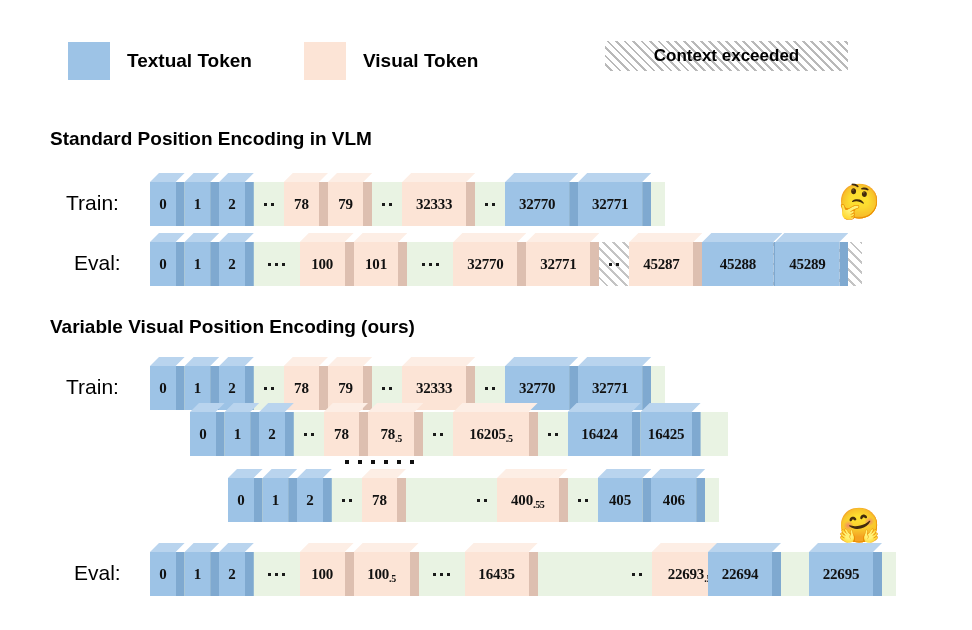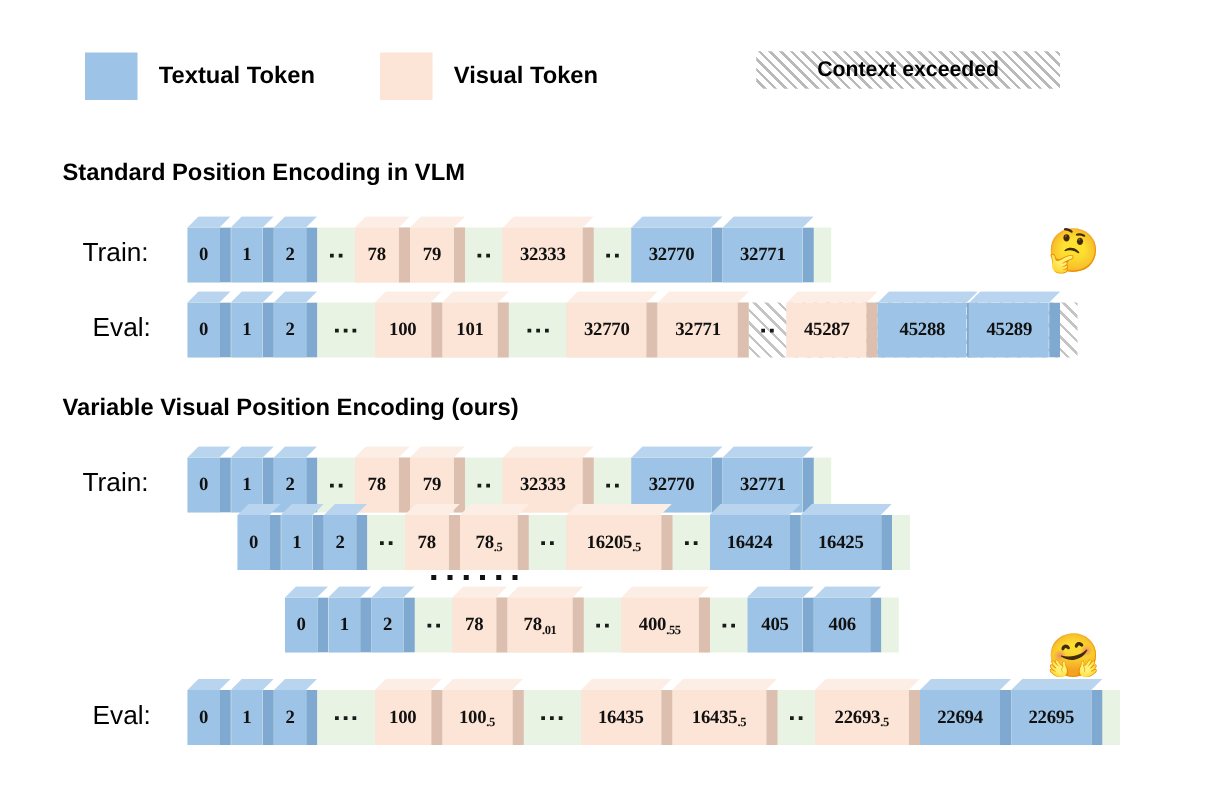--- a/index.html
+++ b/index.html
@@ -428,21 +428,21 @@
       <i></i>
       <i></i>
     </div>
     <div class="cube c-blue" style="left: 377.6px; width: 73px;">
       <div class="top"></div>
       <div class="side"></div>
       <div class="face">
         <span class="txt">16424</span>
       </div>
     </div>
-    <div class="cube c-blue" style="left: 450.6px; width: 73px;">
+    <div class="cube c-blue" style="left: 450.6px; width: 60px;">
       <div class="top"></div>
       <div class="side"></div>
       <div class="face">
         <span class="txt">16425</span>
       </div>
     </div>
   </div>
 
 <div class="abs vdots" id="vdots" style="left:345px;top:460px;">
     <i></i>
@@ -480,27 +480,20 @@
       <i></i>
       <i></i>
     </div>
     <div class="cube c-peach" style="left: 133.8px; width: 44.2px;">
       <div class="top"></div>
       <div class="side"></div>
       <div class="face">
         <span class="txt">78</span>
       </div>
     </div>
-    <div class="cube c-peach" style="left: 178px; width: 61px;">
-      <div class="top"></div>
-      <div class="side"></div>
-      <div class="face">
-        <span class="txt">78<sub>.01</sub></span>
-      </div>
-    </div>
     <div class="dots" style="left: 239px; width: 30px;">
       <i></i>
       <i></i>
     </div>
     <div class="cube c-peach" style="left: 269px; width: 70.6px;">
       <div class="top"></div>
       <div class="side"></div>
       <div class="face">
         <span class="txt">400<sub>.55</sub></span>
       </div>
@@ -575,39 +568,32 @@
       <i></i>
       <i></i>
     </div>
     <div class="cube c-peach" style="left: 314.6px; width: 73px;">
       <div class="top"></div>
       <div class="side"></div>
       <div class="face">
         <span class="txt">16435</span>
       </div>
     </div>
-    <div class="cube c-peach" style="left: 387.6px; width: 84.2px;">
-      <div class="top"></div>
-      <div class="side"></div>
-      <div class="face">
-        <span class="txt">16435<sub>.5</sub></span>
-      </div>
-    </div>
     <div class="dots" style="left: 471.8px; width: 30px;">
       <i></i>
       <i></i>
     </div>
     <div class="cube c-peach" style="left: 501.8px; width: 84.2px;">
       <div class="top"></div>
       <div class="side"></div>
       <div class="face">
         <span class="txt">22693<sub>.5</sub></span>
       </div>
     </div>
-    <div class="cube c-blue" style="left: 586px; width: 73px; text-decoration: underline;">
+    <div class="cube c-blue" style="left: 558px; width: 73px; text-decoration: underline;">
       <div class="top"></div>
       <div class="side"></div>
       <div class="face">
         <span class="txt">22694</span>
       </div>
     </div>
     <div class="cube c-blue" style="left: 659px; width: 73px;">
       <div class="top"></div>
       <div class="side"></div>
       <div class="face">

